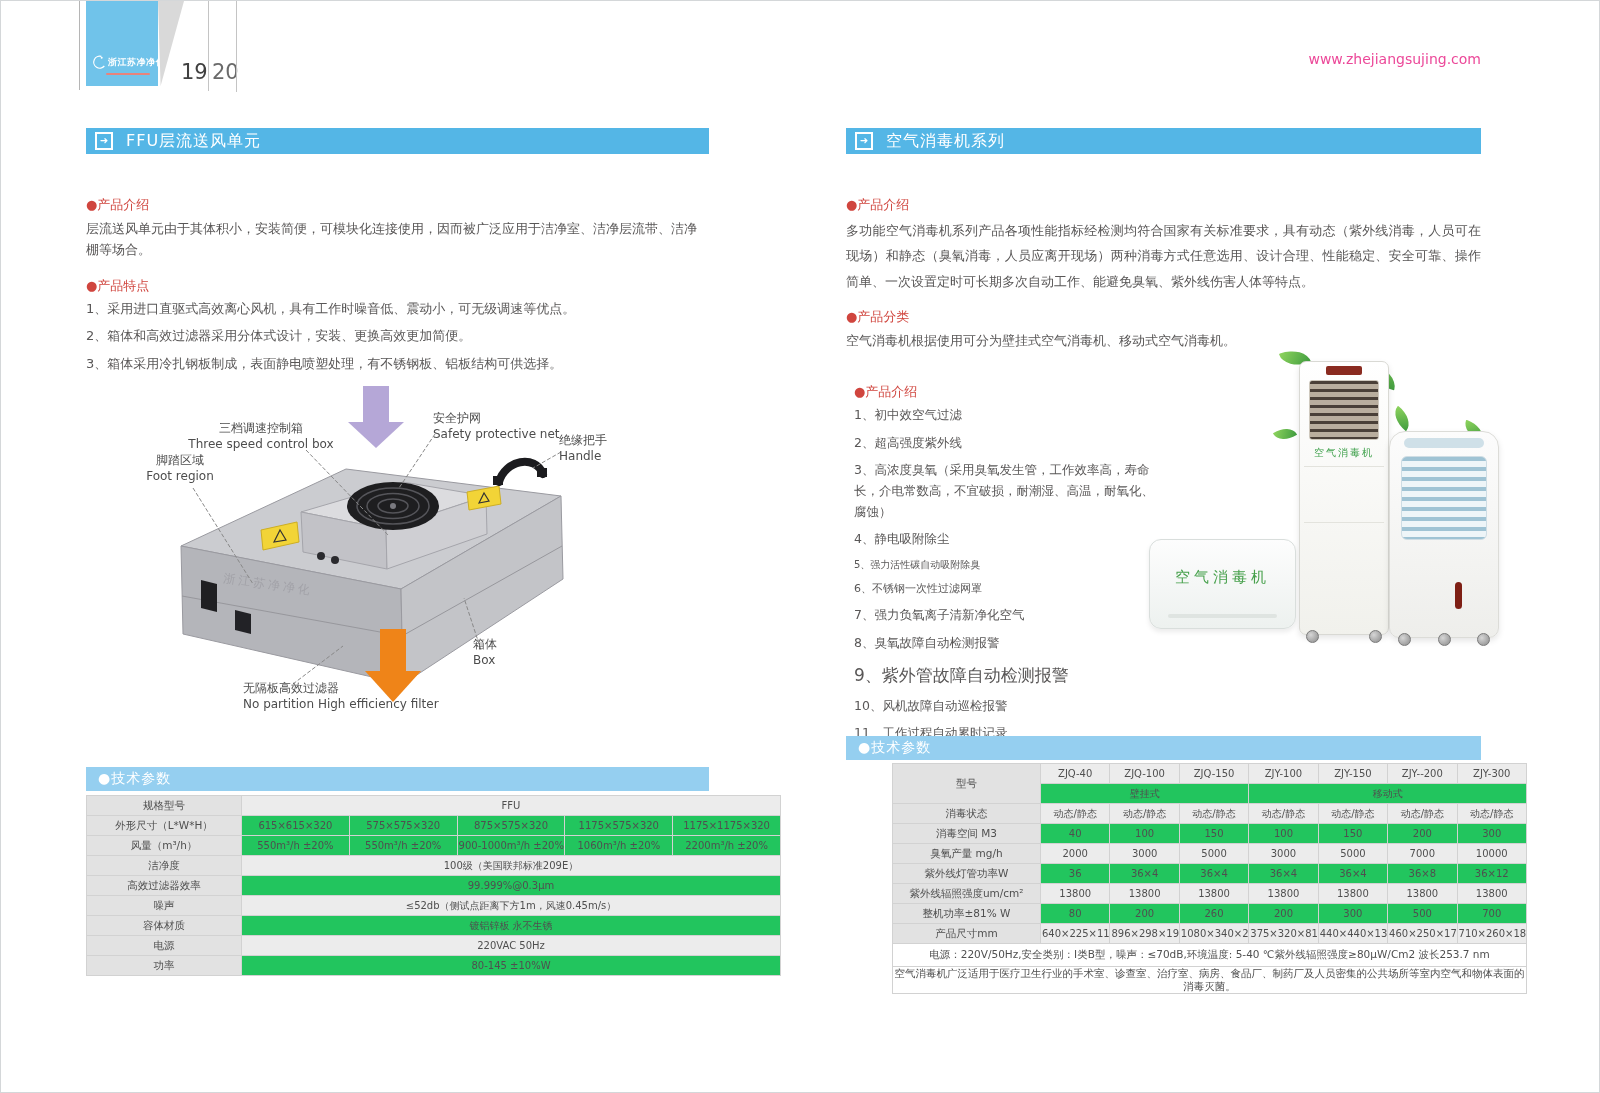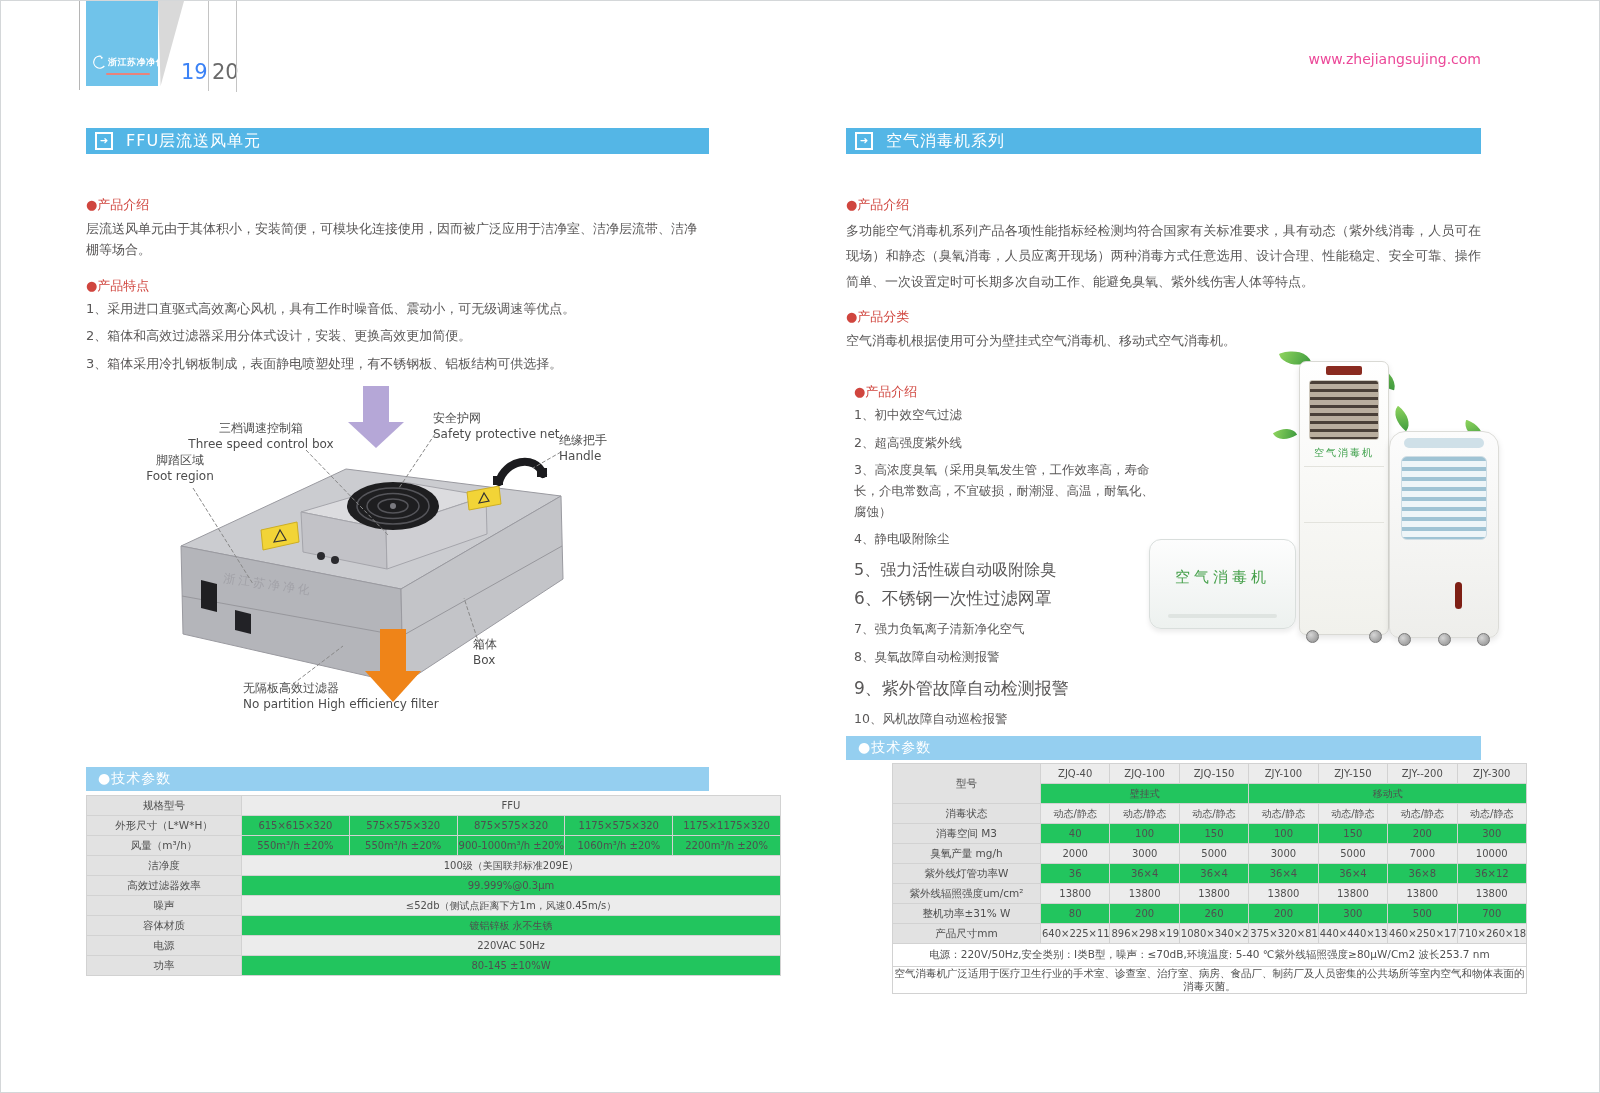--- a/index.html
+++ b/index.html
@@ -9,21 +9,21 @@
 
   
   .edge-line{left:78px;top:0;width:1px;height:89px;background:#b5b5b5;}
   .logo-box{left:85px;top:0;width:72px;height:85px;background:#70c3ea;}
   .logo-row{position:absolute;left:4px;bottom:16px;display:flex;align-items:center;gap:2px;}
   .logo-row svg{width:16px;height:16px;}
   .logo-text{color:#fff;font-size:9px;font-weight:bold;letter-spacing:.5px;white-space:nowrap;}
   .logo-tagline{position:absolute;left:20px;bottom:11px;width:44px;height:2px;background:#e8837c;border-radius:1px;}
   .logo-tri{left:157px;top:0;width:26px;height:85px;background:#d9d9d9;clip-path:polygon(0 0,100% 0,10% 100%);}
   .vline{top:0;width:1px;background:#c4c4c4;}
-  .pn{top:59px;font-size:21px;color:#3b82f6;}
+  .pn{top:59px;font-size:21px;color:#404040;}
   .website{left:1280px;top:50px;width:200px;text-align:right;font-size:14px;color:#ec4899;}
 
   
   .col{top:0;height:1093px;}
   .sec-banner{left:0;top:127px;width:100%;height:26px;background:#54b6e6;display:flex;align-items:center;gap:13px;padding-left:9px;box-sizing:border-box;}
   .aicon{width:14px;height:14px;border:2px solid #fff;display:flex;align-items:center;justify-content:center;color:#fff;font-size:10px;line-height:1;}
   .sec-title{color:#fff;font-size:16px;letter-spacing:1px;}
   .rh{color:#d0453e;font-size:13px;}
   .body-text{color:#595757;font-size:13px;line-height:1.65;}
   .tech-banner{left:0;width:100%;height:24px;background:#95cff0;color:#fff;font-size:14px;display:flex;align-items:center;padding-left:12px;box-sizing:border-box;letter-spacing:1px;}
@@ -263,22 +263,22 @@
 
     <div class="abs rh" style="left:0;top:307px;">●产品分类</div>
     <div class="abs body-text" style="left:0;top:329px;width:635px;">空气消毒机根据使用可分为壁挂式空气消毒机、移动式空气消毒机。</div>
 
     <div class="abs rh" style="left:8px;top:382px;">●产品介绍</div>
     <div class="abs" style="left:8px;top:404px;width:300px;">
       <div class="body-text" style="font-size:12.5px;margin-bottom:7px;">1、初中效空气过滤</div>
       <div class="body-text" style="font-size:12.5px;margin-bottom:7px;">2、超高强度紫外线</div>
       <div class="body-text" style="font-size:12.5px;margin-bottom:7px;">3、高浓度臭氧（采用臭氧发生管，工作效率高，寿命长，介电常数高，不宜破损，耐潮湿、高温，耐氧化、腐蚀）</div>
       <div class="body-text" style="font-size:12.5px;margin-bottom:7px;">4、静电吸附除尘</div>
-      <div class="body-text" style="font-size:16px;margin-bottom:1px;">5、强力活性碳自动吸附除臭</div>
-      <div class="body-text" style="font-size:17px;margin-bottom:7px;">6、不锈钢一次性过滤网罩</div>
+      <div class="body-text" style="font-size:10px;margin-bottom:7px;">5、强力活性碳自动吸附除臭</div>
+      <div class="body-text" style="font-size:11px;margin-bottom:7px;">6、不锈钢一次性过滤网罩</div>
       <div class="body-text" style="font-size:12.5px;margin-bottom:7px;">7、强力负氧离子清新净化空气</div>
       <div class="body-text" style="font-size:12.5px;margin-bottom:7px;">8、臭氧故障自动检测报警</div>
       <div class="body-text" style="font-size:17px;margin-bottom:7px;">9、紫外管故障自动检测报警</div>
       <div class="body-text" style="font-size:12.5px;margin-bottom:7px;">10、风机故障自动巡检报警</div>
       <div class="body-text" style="font-size:12.5px;">11、工作过程自动累时记录</div>
     </div>
 
     <div class="abs photo">
       <span class="leaf" style="left:140px;top:10px;width:28px;height:18px;transform:rotate(-18deg);"></span>
       <span class="leaf" style="left:226px;top:28px;width:30px;height:20px;transform:rotate(14deg);"></span>
@@ -386,21 +386,21 @@
           <td class="lbl">紫外线辐照强度um/cm²</td>
           <td>13800</td>
           <td>13800</td>
           <td>13800</td>
           <td>13800</td>
           <td>13800</td>
           <td>13800</td>
           <td>13800</td>
         </tr>
         <tr class="w">
-          <td class="lbl">整机功率±31% W</td>
+          <td class="lbl">整机功率±81% W</td>
           <td>80</td>
           <td>200</td>
           <td>260</td>
           <td>200</td>
           <td>300</td>
           <td>500</td>
           <td>700</td>
         </tr>
         <tr class="g">
           <td class="lbl">产品尺寸mm</td>

